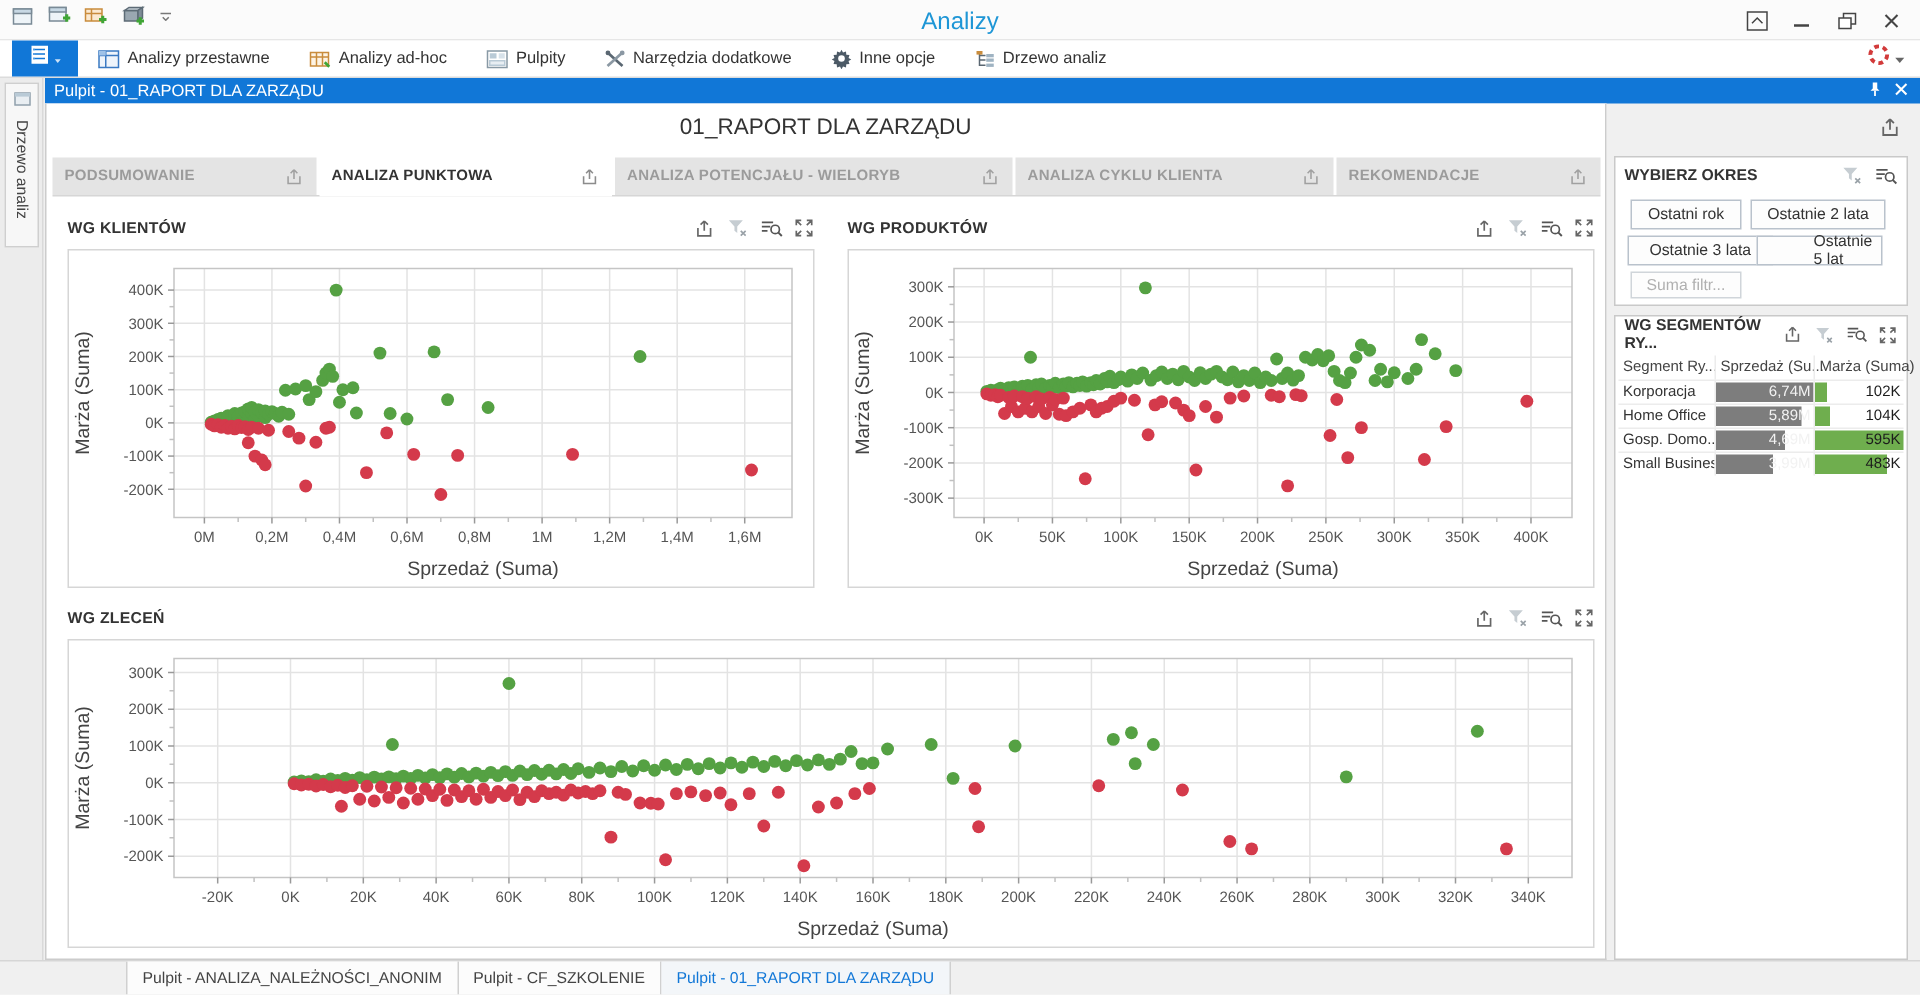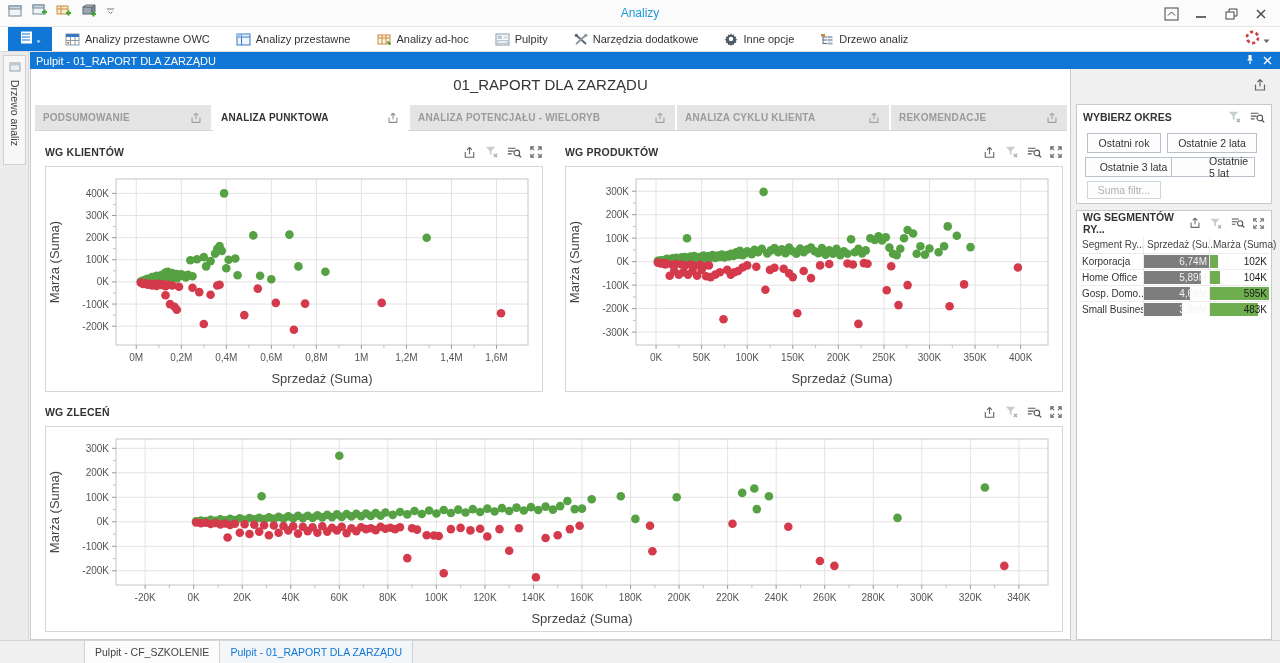--- a/index.html
+++ b/index.html
@@ -4,21 +4,21 @@
 <style>
   * { margin:0; padding:0; box-sizing:border-box; }
   html,body { width:1280px; height:663px; overflow:hidden; }
   body { font-family:"Liberation Sans", sans-serif; background:#f0f0f0; color:#333; }
   #app { position:relative; width:1280px; height:663px; background:#f0f0f0; }
 
   
   .titlebar { position:absolute; left:0; top:0; width:1280px; height:27px; background:#fbfbfb; border-bottom:1px solid #e6e6e6; }
   .qat { position:absolute; left:8px; top:4px; display:flex; align-items:center; gap:9px; }
   .qat svg { display:block; }
-  .win-title { position:absolute; left:0; right:0; top:6px; text-align:center; font-size:12px; color:#1e96d6; }
+  .win-title { position:absolute; left:0; right:0; top:6px; text-align:center; font-size:16px; color:#1e96d6; }
   .winbtns { position:absolute; right:4px; top:0; height:27px; display:flex; align-items:center; }
   .winbtn { width:30px; height:24px; display:flex; align-items:center; justify-content:center; cursor:default; }
 
   
   .ribbon { position:absolute; left:0; top:27px; width:1280px; height:25px; background:#ffffff; border-bottom:1px solid #dcdcdc; display:flex; align-items:stretch; }
   .appbtn { width:44px; margin-left:8px; background:#1177d7; display:flex; align-items:center; justify-content:center; gap:3px; }
   .ritem { display:flex; align-items:center; gap:5px; padding:0 13px; font-size:11px; color:#333; }
   .ritem svg { display:block; }
   .ribbon-right { margin-left:auto; display:flex; align-items:center; padding-right:10px; gap:3px; }
 
@@ -150,31 +150,20 @@
   <div class="ribbon">
     <div class="appbtn">
       <span><svg width="13" height="13" viewBox="0 0 13 13">
             <rect x="1" y="0.5" width="11" height="12" fill="#fff"></rect>
             <path d="M3 3 h7 M3 6 h7 M3 9 h7" stroke="#1177d7"></path>
             <path d="M2.2 3 h0.8 M2.2 6 h0.8 M2.2 9 h0.8" stroke="#1177d7" stroke-width="1.4"></path>
           </svg></span>
       <span><svg width="5" height="4" viewBox="0 0 5 4">
             <path d="M0.5 0.5 l2 2.5 l2 -2.5" fill="#cfe3f7"></path>
           </svg></span>
-    </div>
-    <div class="ritem">
-      <span>
-          <svg width="15" height="13" viewBox="0 0 15 13">
-            <rect x="1" y="1" width="13" height="11" fill="#fff" stroke="#8899a5"></rect>
-            <rect x="1" y="1" width="13" height="3" fill="#3a79c2"></rect>
-            <path d="M5.5 4 v8 M10 4 v8 M1 7.5 h13" stroke="#8899a5"></path>
-            <path d="M2.2 9.8 h2" stroke="#d2672e" stroke-width="1.6"></path>
-          </svg>
-        </span>
-      <span>Analizy przestawne OWC</span>
     </div>
     <div class="ritem">
       <span>
           <svg width="15" height="13" viewBox="0 0 15 13">
             <rect x="1" y="1" width="13" height="11" fill="#eef4fb" stroke="#3a79c2"></rect>
             <path d="M1 4 h13 M5.5 1 v11" stroke="#3a79c2"></path>
             <rect x="1" y="1" width="4.5" height="3" fill="#9fc2e8"></rect>
           </svg>
         </span>
       <span>Analizy przestawne</span>
@@ -1103,20 +1092,23 @@
               <span class="bar-green" style="width: 81%;"></span>
               <span class="val-right">483K</span>
             </div>
         </div>
       </div>
     </div>
   </div>
 
   <div class="bottombar">
     <div class="btab">
+        <span>Pulpit - ANALIZA_NALEŻNOŚCI_ANONIM</span>
+      </div>
+    <div class="btab">
         <span>Pulpit - CF_SZKOLENIE</span>
       </div>
     <div class="btab active">
         <span>Pulpit - 01_RAPORT DLA ZARZĄDU</span>
       </div>
   </div>
 
 </div>
 
 </body></html>

